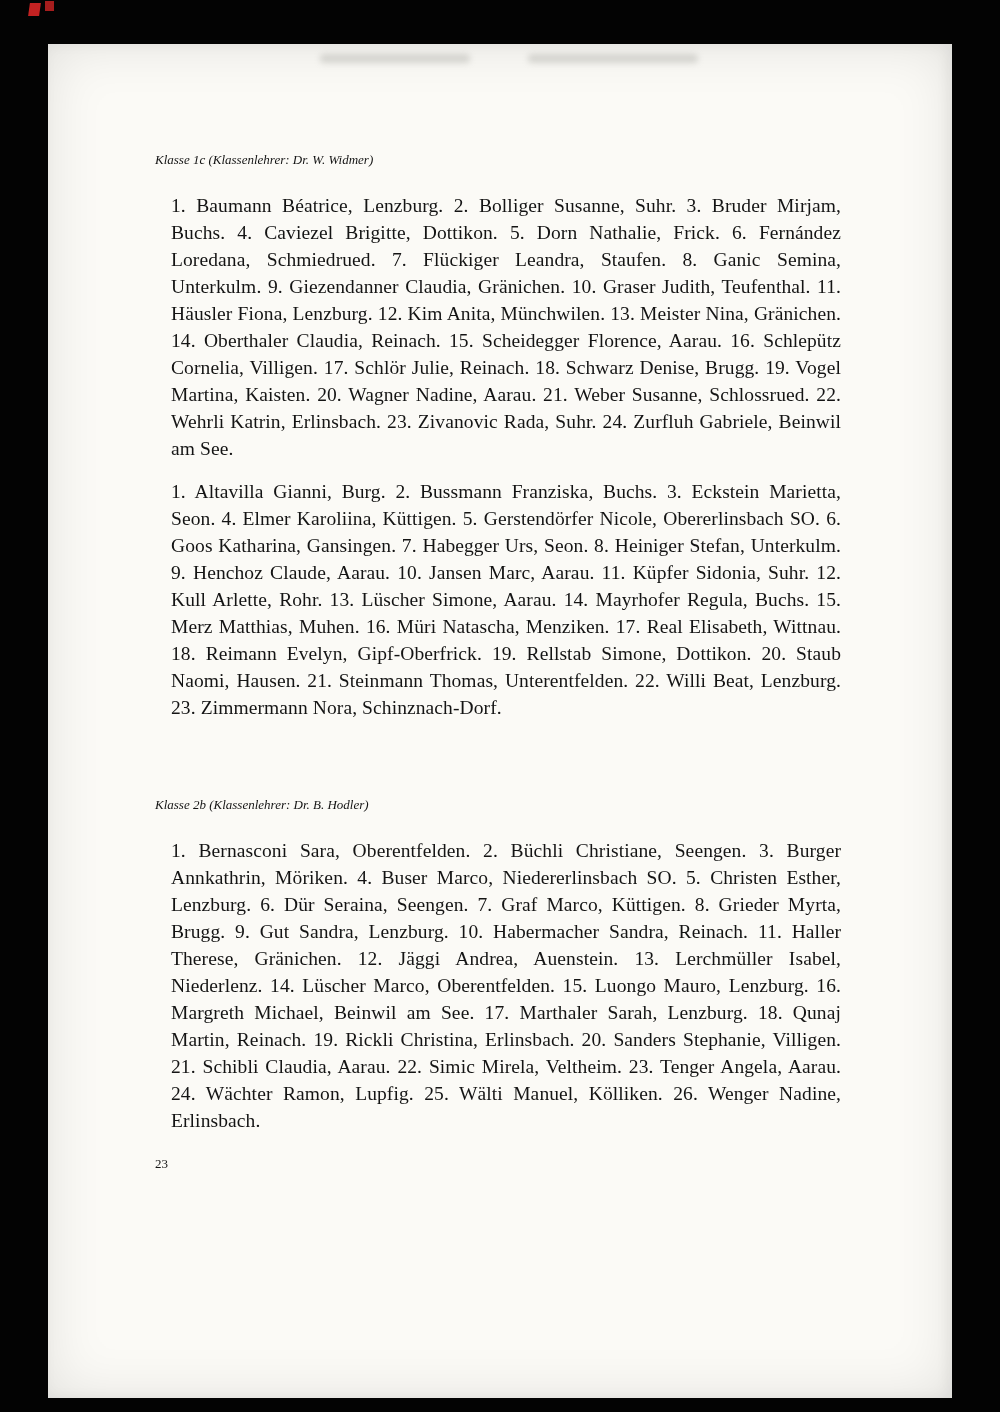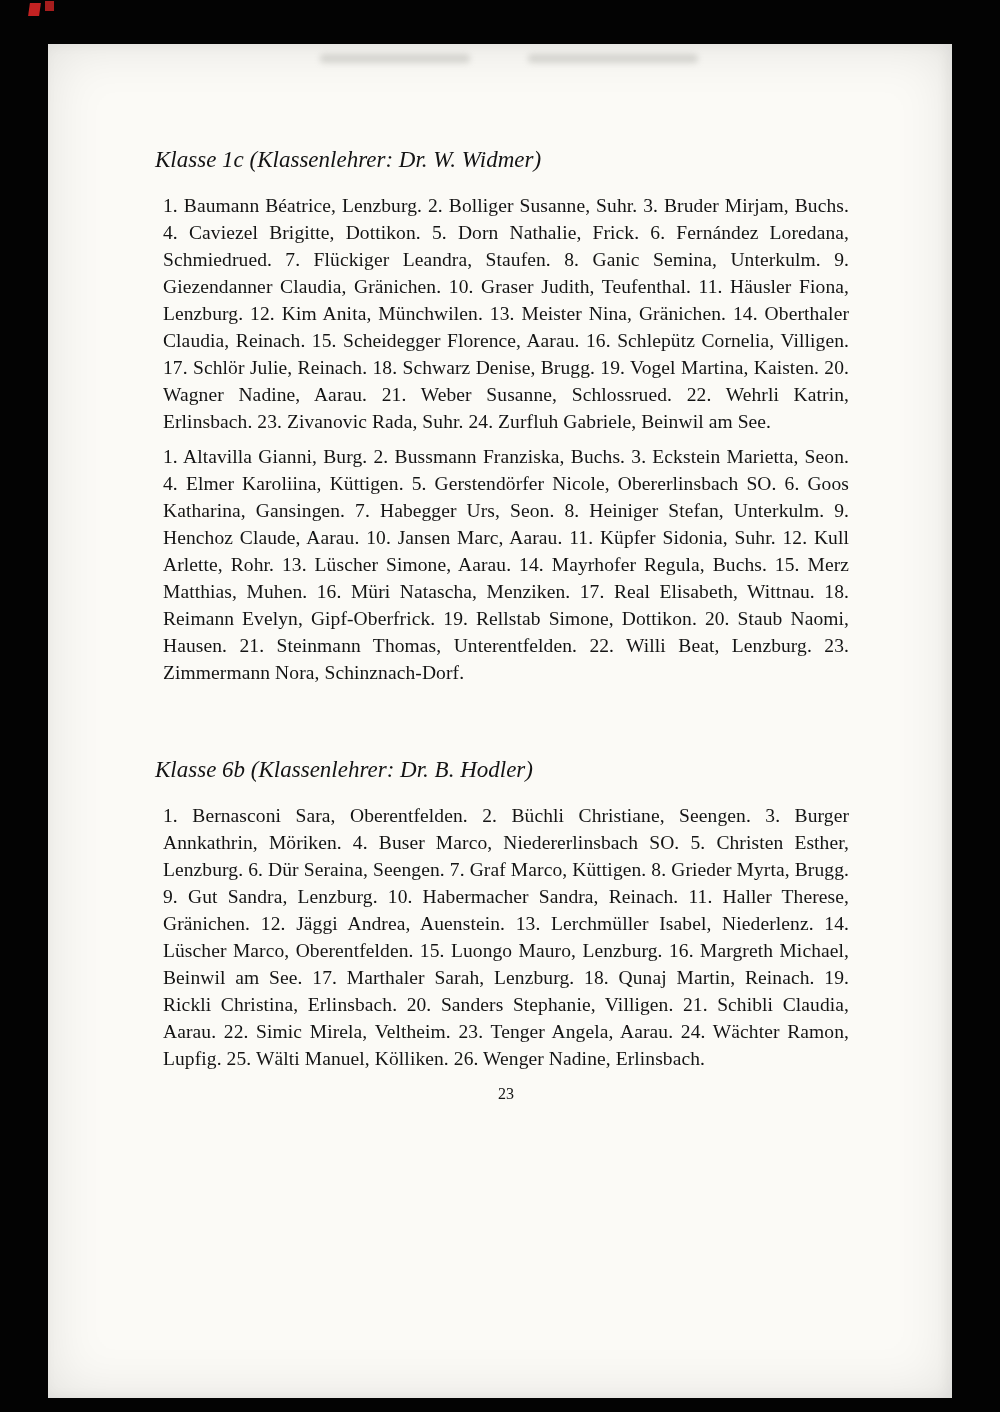--- a/index.html
+++ b/index.html
@@ -51,34 +51,34 @@
     top: 0;
     width: 702px;
     padding-top: 102px;
     color: var(--ink, #141414);
     font-size: 19.5px;
     line-height: 27px;
   }
   .klasse-heading {
     font-style: italic;
     font-weight: normal;
-    font-size: 23px;
+    font-size: 13px;
     line-height: 27px;
     margin: 70px 0 19px 0;
   }
   .klasse-heading.first { margin-top: 0; }
   .klasse-body {
-    margin: 8px;
+    margin: 16px;
     text-align: justify;
     letter-spacing: 0.1px;
   }
   .page-number {
     margin-top: 2px;
-    text-align: center;
-    font-size: 16px;
+    text-align: left;
+    font-size: 13px;
     line-height: 27px;
   }
 </style>
 </head>
 <body>
 
 <div class="scan">
   <div class="red-mark-a"></div>
   <div class="red-mark-b"></div>
 
@@ -86,20 +86,20 @@
     <div class="ghost-a"></div>
     <div class="ghost-b"></div>
 
     <div class="content">
 
       <h2 class="klasse-heading first">Klasse 1c (Klassenlehrer: Dr. W. Widmer)</h2>
       <p class="klasse-body">1. Baumann Béatrice, Lenzburg. 2. Bolliger Susanne, Suhr. 3. Bruder Mirjam, Buchs. 4. Caviezel Brigitte, Dottikon. 5. Dorn Nathalie, Frick. 6. Fernández Loredana, Schmiedrued. 7. Flückiger Leandra, Staufen. 8. Ganic Semina, Unterkulm. 9. Giezendanner Claudia, Gränichen. 10. Graser Judith, Teufenthal. 11. Häusler Fiona, Lenzburg. 12. Kim Anita, Münchwilen. 13. Meister Nina, Gränichen. 14. Oberthaler Claudia, Reinach. 15. Scheidegger Florence, Aarau. 16. Schlepütz Cornelia, Villigen. 17. Schlör Julie, Reinach. 18. Schwarz Denise, Brugg. 19. Vogel Martina, Kaisten. 20. Wagner Nadine, Aarau. 21. Weber Susanne, Schlossrued. 22. Wehrli Katrin, Erlinsbach. 23. Zivanovic Rada, Suhr. 24. Zurfluh Gabriele, Beinwil am See.</p>
 
       <p class="klasse-body">1. Altavilla Gianni, Burg. 2. Bussmann Franziska, Buchs. 3. Eckstein Marietta, Seon. 4. Elmer Karoliina, Küttigen. 5. Gerstendörfer Nicole, Obererlinsbach SO. 6. Goos Katharina, Gansingen. 7. Habegger Urs, Seon. 8. Heiniger Stefan, Unterkulm. 9. Henchoz Claude, Aarau. 10. Jansen Marc, Aarau. 11. Küpfer Sidonia, Suhr. 12. Kull Arlette, Rohr. 13. Lüscher Simone, Aarau. 14. Mayrhofer Regula, Buchs. 15. Merz Matthias, Muhen. 16. Müri Natascha, Menziken. 17. Real Elisabeth, Wittnau. 18. Reimann Evelyn, Gipf-Oberfrick. 19. Rellstab Simone, Dottikon. 20. Staub Naomi, Hausen. 21. Steinmann Thomas, Unterentfelden. 22. Willi Beat, Lenzburg. 23. Zimmermann Nora, Schinznach-Dorf.</p>
 
-      <h2 class="klasse-heading">Klasse 6b (Klassenlehrer: Dr. B. Hodler)</h2>
+      <h2 class="klasse-heading">Klasse 2b (Klassenlehrer: Dr. B. Hodler)</h2>
       <p class="klasse-body">1. Bernasconi Sara, Oberentfelden. 2. Büchli Christiane, Seengen. 3. Burger Annkathrin, Möriken. 4. Buser Marco, Niedererlinsbach SO. 5. Christen Esther, Lenzburg. 6. Dür Seraina, Seengen. 7. Graf Marco, Küttigen. 8. Grieder Myrta, Brugg. 9. Gut Sandra, Lenzburg. 10. Habermacher Sandra, Reinach. 11. Haller Therese, Gränichen. 12. Jäggi Andrea, Auenstein. 13. Lerchmüller Isabel, Niederlenz. 14. Lüscher Marco, Oberentfelden. 15. Luongo Mauro, Lenzburg. 16. Margreth Michael, Beinwil am See. 17. Marthaler Sarah, Lenzburg. 18. Qunaj Martin, Reinach. 19. Rickli Christina, Erlinsbach. 20. Sanders Stephanie, Villigen. 21. Schibli Claudia, Aarau. 22. Simic Mirela, Veltheim. 23. Tenger Angela, Aarau. 24. Wächter Ramon, Lupfig. 25. Wälti Manuel, Kölliken. 26. Wenger Nadine, Erlinsbach.</p>
 
       <div class="page-number">23</div>
 
     </div>
   </div>
 </div>
 
 </body></html>

